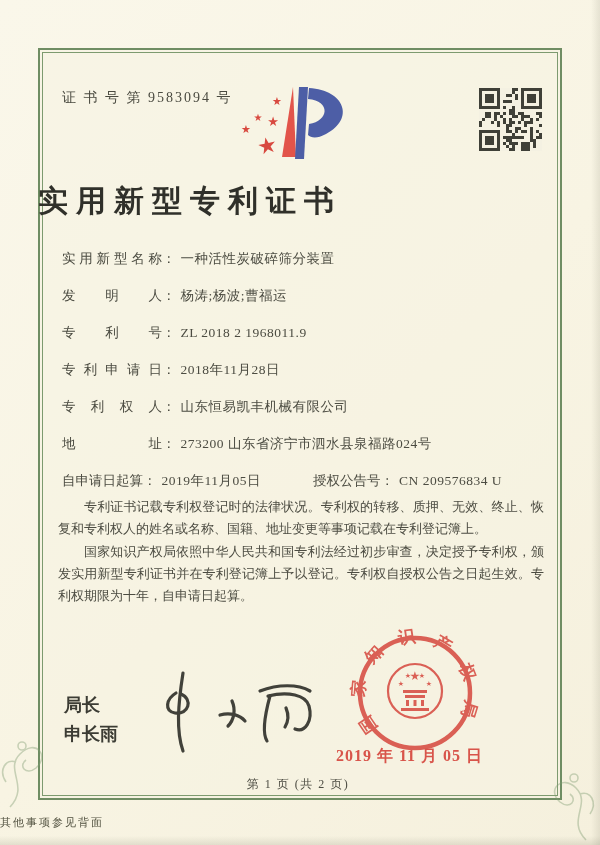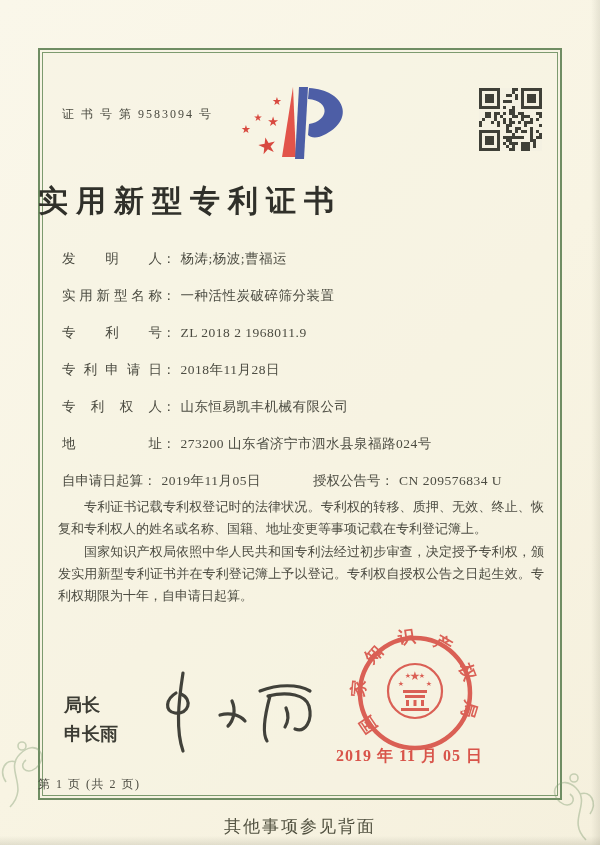--- a/index.html
+++ b/index.html
@@ -8,43 +8,43 @@
     background:linear-gradient(135deg,#faf7ea 0%,#f8f4e3 55%,#f5f0dd 100%);
     font-family:"Liberation Serif","DejaVu Serif",serif;color:#45453b;
   }
   .page::after{content:"";position:absolute;right:0;top:0;width:9px;height:100%;
     background:linear-gradient(to right,rgba(0,0,0,0),rgba(90,90,70,.12));pointer-events:none;}
   .page::before{content:"";position:absolute;left:0;bottom:0;width:100%;height:9px;
     background:linear-gradient(to bottom,rgba(0,0,0,0),rgba(90,90,70,.14));pointer-events:none;z-index:5;}
   .frame{position:absolute;left:38px;top:48px;width:520px;height:748px;
     border:2px solid #6f8d63;background:rgba(246,243,226,.55);}
   .frame-inner{position:absolute;inset:2px;border:1px solid #7d9a6f;}
-  .cert-number{position:absolute;left:62px;top:106px;font-size:12px;letter-spacing:2px;color:#4a4a40;}
+  .cert-number{position:absolute;left:62px;top:89px;font-size:14px;letter-spacing:2px;color:#4a4a40;}
   .logo{position:absolute;left:225px;top:80px;width:150px;height:102px;}
   .qr{position:absolute;left:479px;top:88px;width:63px;height:63px;}
   .title{position:absolute;left:38px;top:181px;width:520px;
     font-size:30px;font-weight:bold;letter-spacing:8px;color:#30302a;}
   .fields{position:absolute;left:62px;top:249px;width:470px;font-size:13.5px;color:#4c4c42;}
   .frow{height:19px;line-height:19px;margin-bottom:18px;white-space:nowrap;}
   .flabel{display:inline-block;width:100px;text-align:justify;text-align-last:justify;}
   .fcolon{display:inline-block;}
   .fvalue{margin-left:5px;letter-spacing:.5px;}
   .gsep{display:inline-block;width:52px;}
   .paras{position:absolute;left:58px;top:496px;width:486px;font-size:13px;line-height:1.72;
     text-align:justify;color:#4c4c42;}
   .paras p{margin:0;text-indent:2em;}
   .officer{position:absolute;left:64px;top:691px;font-size:18px;line-height:29px;color:#3c3c34;font-weight:bold;}
   .signature{position:absolute;left:148px;top:663px;width:185px;height:100px;}
   .seal{position:absolute;left:348px;top:628px;width:135px;height:135px;opacity:.92;}
   .seal-date{position:absolute;left:336px;top:746px;width:160px;font-size:16px;
     letter-spacing:1px;color:#d8544a;font-weight:bold;}
-  .page-info{position:absolute;left:38px;top:776px;width:520px;
+  .page-info{position:absolute;left:38px;top:776px;width:520px;text-align:center;
     font-size:12px;letter-spacing:1.5px;color:#4c4c42;}
-  .back-note{position:absolute;left:0;top:815px;width:600px;text-align:center;
-    font-size:17px;letter-spacing:2px;color:#50503f;}
+  .back-note{position:absolute;left:0;top:815px;width:600px;
+    font-size:11px;letter-spacing:2px;color:#50503f;}
   .flourish{position:absolute;opacity:.4;}
   .fl-bl{left:-4px;top:712px;}
   .fl-br{left:540px;top:748px;}
 </style>
 </head>
 <body>
 
 <div class="page">
 
   <div class="frame">
@@ -181,24 +181,24 @@
       <rect x="48" y="6" width="9" height="9" fill="#3f4038"></rect>
       <rect x="0" y="42" width="21" height="21" fill="#3f4038"></rect>
       <rect x="3" y="45" width="15" height="15" fill="#f4f1e2"></rect>
       <rect x="6" y="48" width="9" height="9" fill="#3f4038"></rect>
     </svg>
 
   <div class="title">实用新型专利证书</div>
 
   <div class="fields">
     <div class="frow">
+      <span class="flabel">实用新型名称</span><span class="fcolon">：</span><span class="fvalue">一种活性炭破碎筛分装置</span>
+    </div>
+    <div class="frow">
       <span class="flabel">发明人</span><span class="fcolon">：</span><span class="fvalue">杨涛;杨波;曹福运</span>
-    </div>
-    <div class="frow">
-      <span class="flabel">实用新型名称</span><span class="fcolon">：</span><span class="fvalue">一种活性炭破碎筛分装置</span>
     </div>
     <div class="frow">
       <span class="flabel">专利号</span><span class="fcolon">：</span><span class="fvalue">ZL 2018 2 1968011.9</span>
     </div>
     <div class="frow">
       <span class="flabel">专利申请日</span><span class="fcolon">：</span><span class="fvalue">2018年11月28日</span>
     </div>
     <div class="frow">
       <span class="flabel">专利权人</span><span class="fcolon">：</span><span class="fvalue">山东恒易凯丰机械有限公司</span>
     </div>

